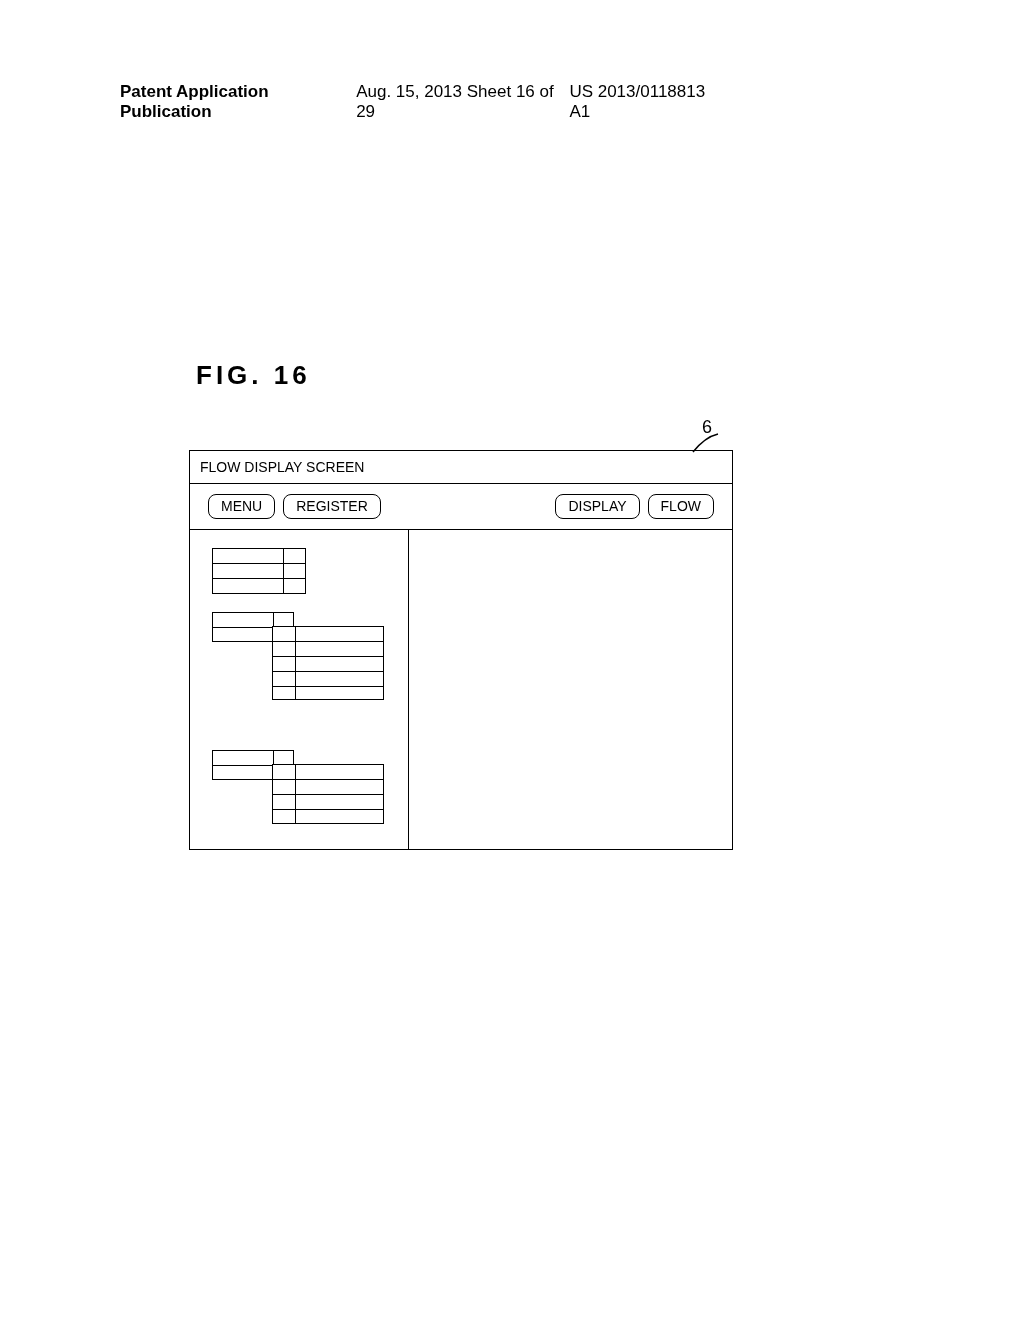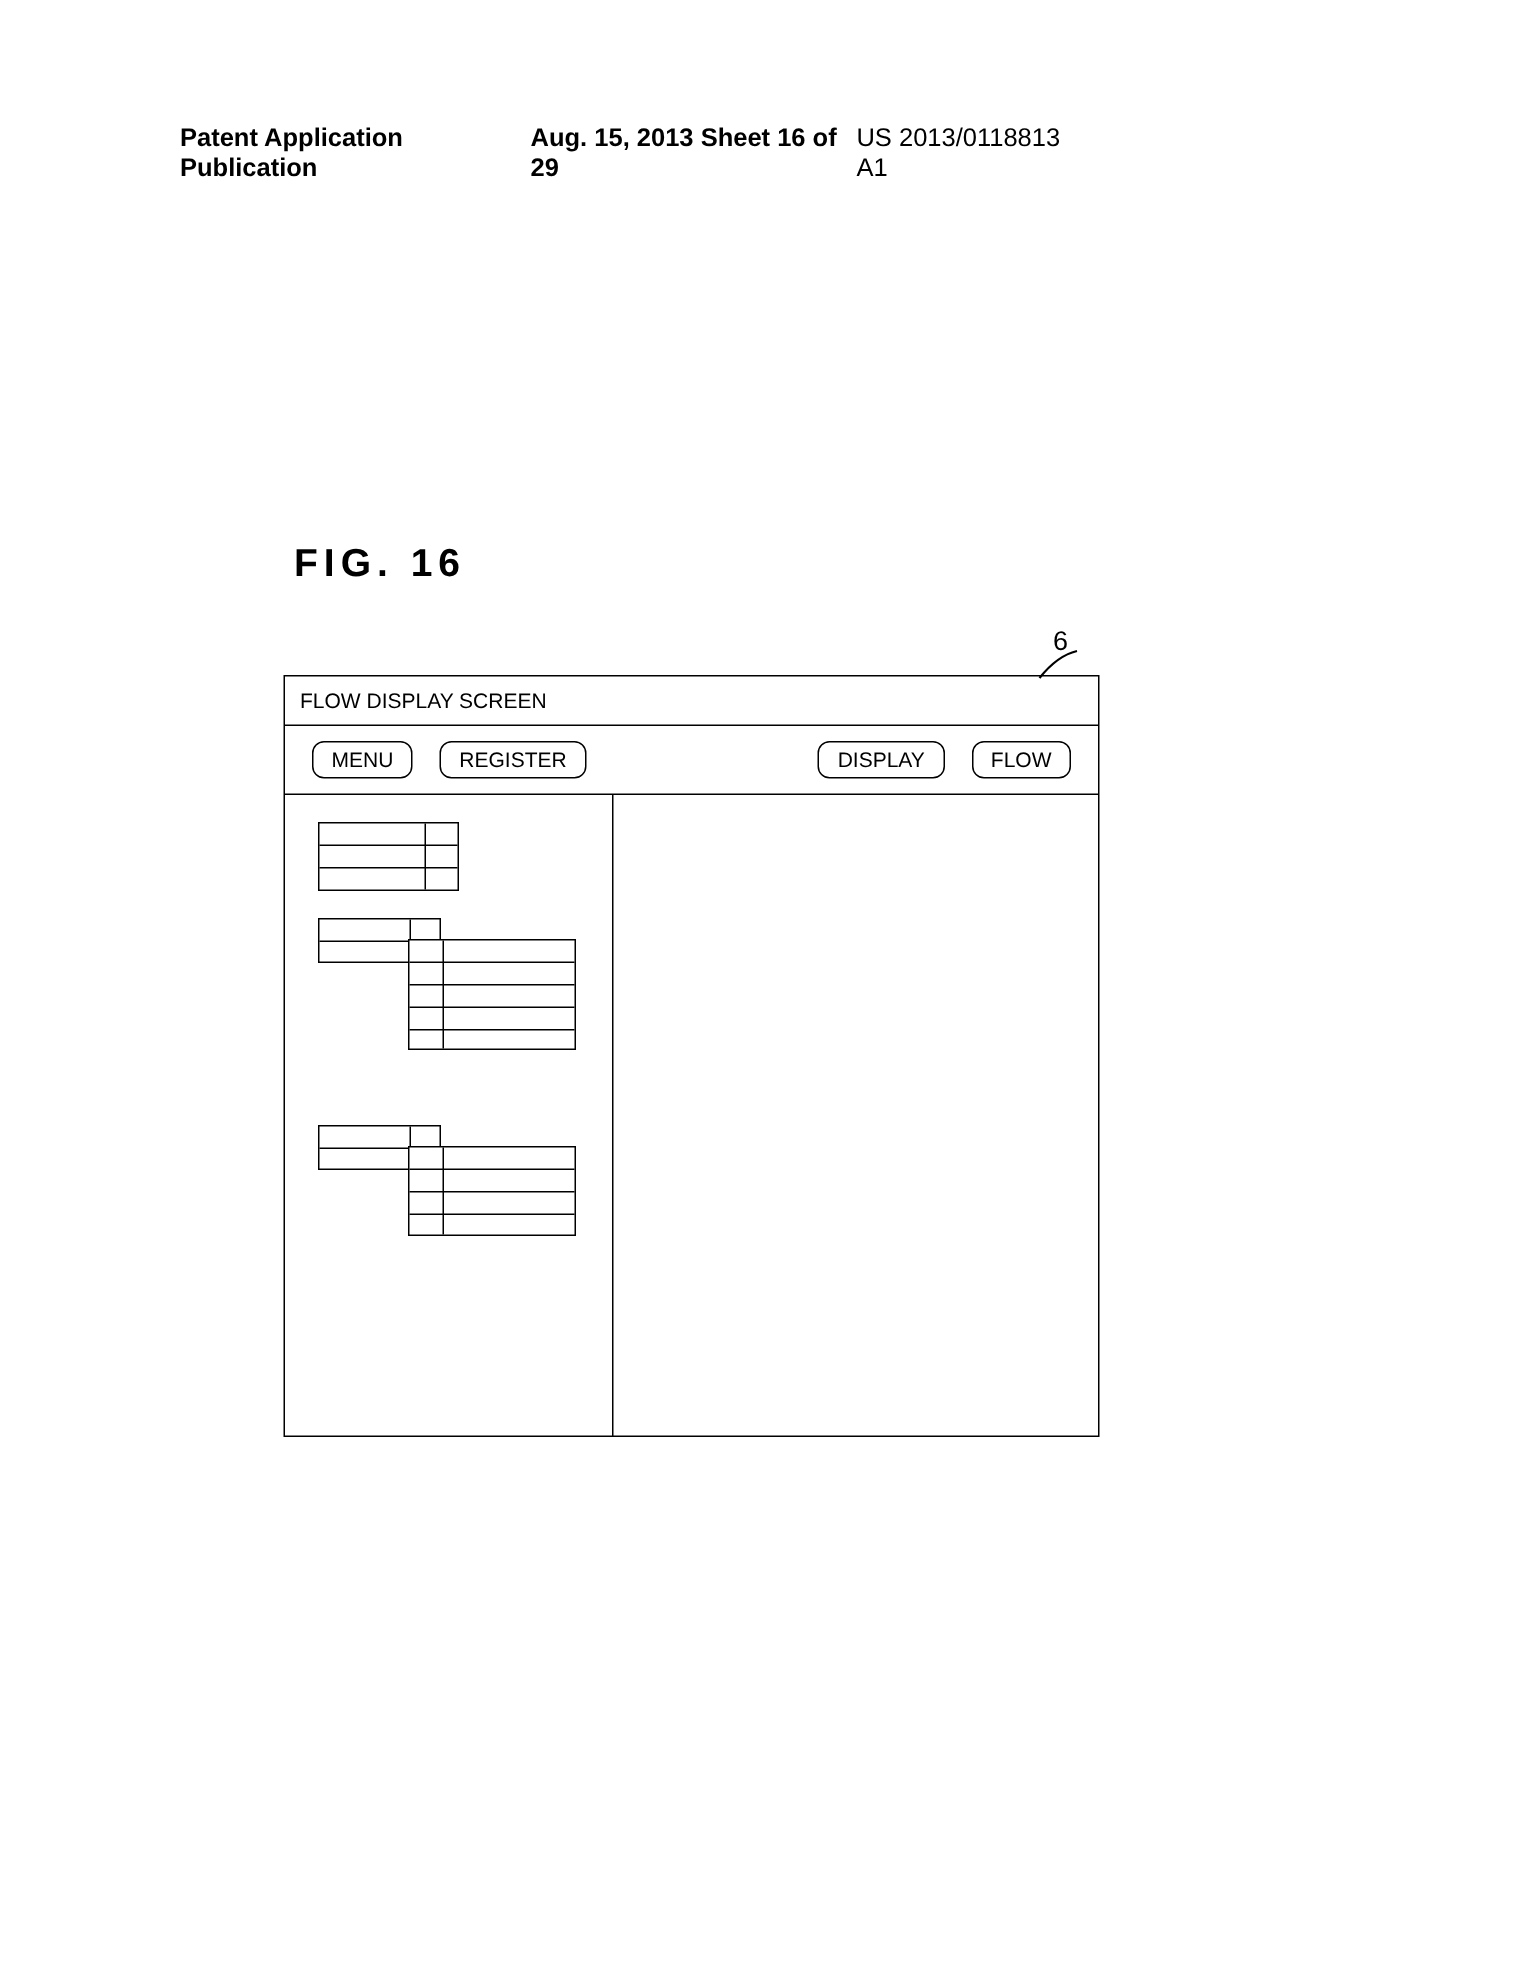--- a/index.html
+++ b/index.html
@@ -16,21 +16,21 @@
     top: 82px;
     left: 0;
     width: 844px;
     display: flex;
     justify-content: space-between;
     padding: 0 120px;
     box-sizing: border-box;
     font-size: 17px;
   }
   .header-left { font-weight: bold; }
-  .header-center { font-weight: bold; }
+  .header-center { font-weight: normal; }
   .header-right { font-weight: normal; }
 
   .fig-label {
     position: absolute;
     top: 360px;
     left: 196px;
     font-size: 26px;
     font-weight: bold;
     letter-spacing: 4px;
   }
@@ -47,42 +47,42 @@
     left: 690px;
     width: 40px;
     height: 30px;
   }
 
   .window {
     position: absolute;
     top: 450px;
     left: 189px;
     width: 544px;
-    height: 508px;
+    height: 400px;
     border: 1.5px solid #000;
     box-sizing: border-box;
   }
   .title-bar {
     height: 32px;
     border-bottom: 1.5px solid #000;
     padding-left: 10px;
     font-size: 14px;
     display: flex;
     align-items: center;
   }
   .toolbar {
     height: 46px;
     border-bottom: 1.5px solid #000;
     display: flex;
     align-items: center;
     padding: 0 18px;
     box-sizing: border-box;
     justify-content: space-between;
   }
-  .tb-group { display: flex; gap: 18px; }
+  .tb-group { display: flex; gap: 8px; }
   .btn {
     border: 1.5px solid #000;
     border-radius: 8px;
     padding: 3px 12px;
     font-size: 14px;
     background: #fff;
     line-height: 1.2;
   }
   .body-split {
     display: flex;

